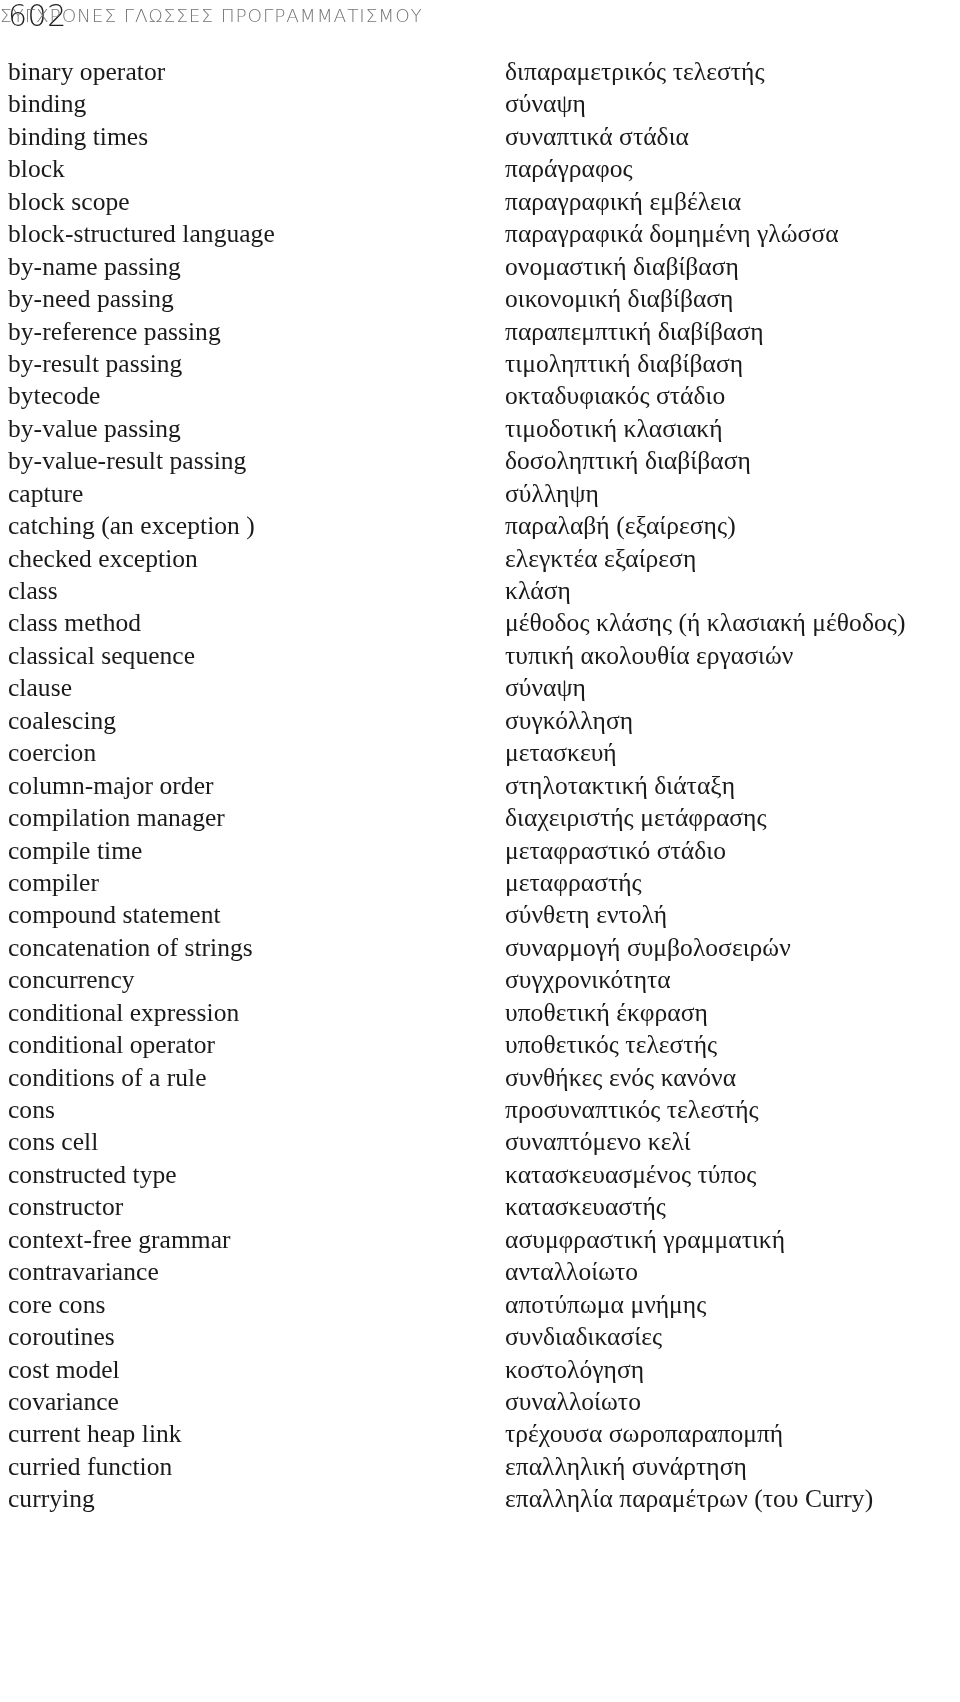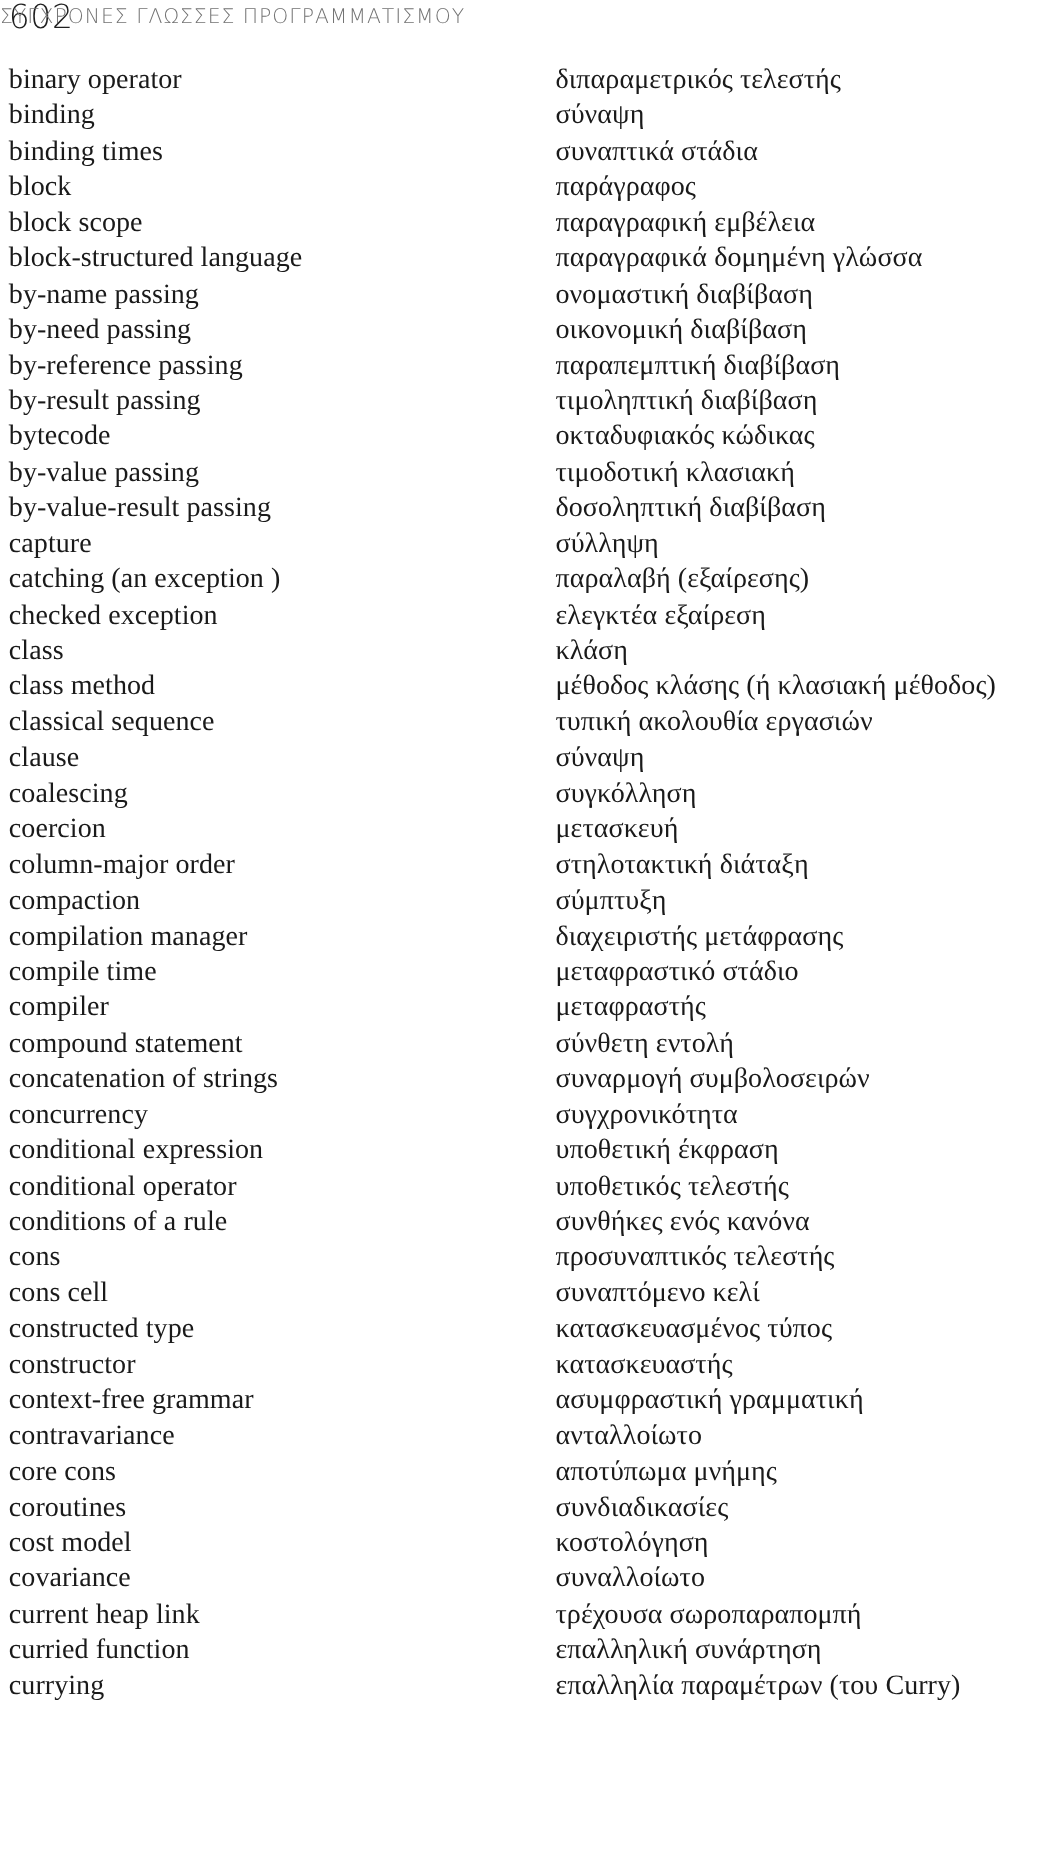--- a/index.html
+++ b/index.html
@@ -127,21 +127,21 @@
     <div class="entry">
       <span class="term-en">by-reference passing</span>
       <span class="term-el">παραπεμπτική διαβίβαση</span>
     </div>
     <div class="entry">
       <span class="term-en">by-result passing</span>
       <span class="term-el">τιμοληπτική διαβίβαση</span>
     </div>
     <div class="entry">
       <span class="term-en">bytecode</span>
-      <span class="term-el">οκταδυφιακός κώδικας</span>
+      <span class="term-el">οκταδυφιακός στάδιο</span>
     </div>
     <div class="entry">
       <span class="term-en">by-value passing</span>
       <span class="term-el">τιμοδοτική κλασιακή</span>
     </div>
     <div class="entry">
       <span class="term-en">by-value-result passing</span>
       <span class="term-el">δοσοληπτική διαβίβαση</span>
     </div>
     <div class="entry">
@@ -178,24 +178,20 @@
     </div>
     <div class="entry">
       <span class="term-en">coercion</span>
       <span class="term-el">μετασκευή</span>
     </div>
     <div class="entry">
       <span class="term-en">column-major order</span>
       <span class="term-el">στηλοτακτική διάταξη</span>
     </div>
     <div class="entry">
-      <span class="term-en">compaction</span>
-      <span class="term-el">σύμπτυξη</span>
-    </div>
-    <div class="entry">
       <span class="term-en">compilation manager</span>
       <span class="term-el">διαχειριστής μετάφρασης</span>
     </div>
     <div class="entry">
       <span class="term-en">compile time</span>
       <span class="term-el">μεταφραστικό στάδιο</span>
     </div>
     <div class="entry">
       <span class="term-en">compiler</span>
       <span class="term-el">μεταφραστής</span>

